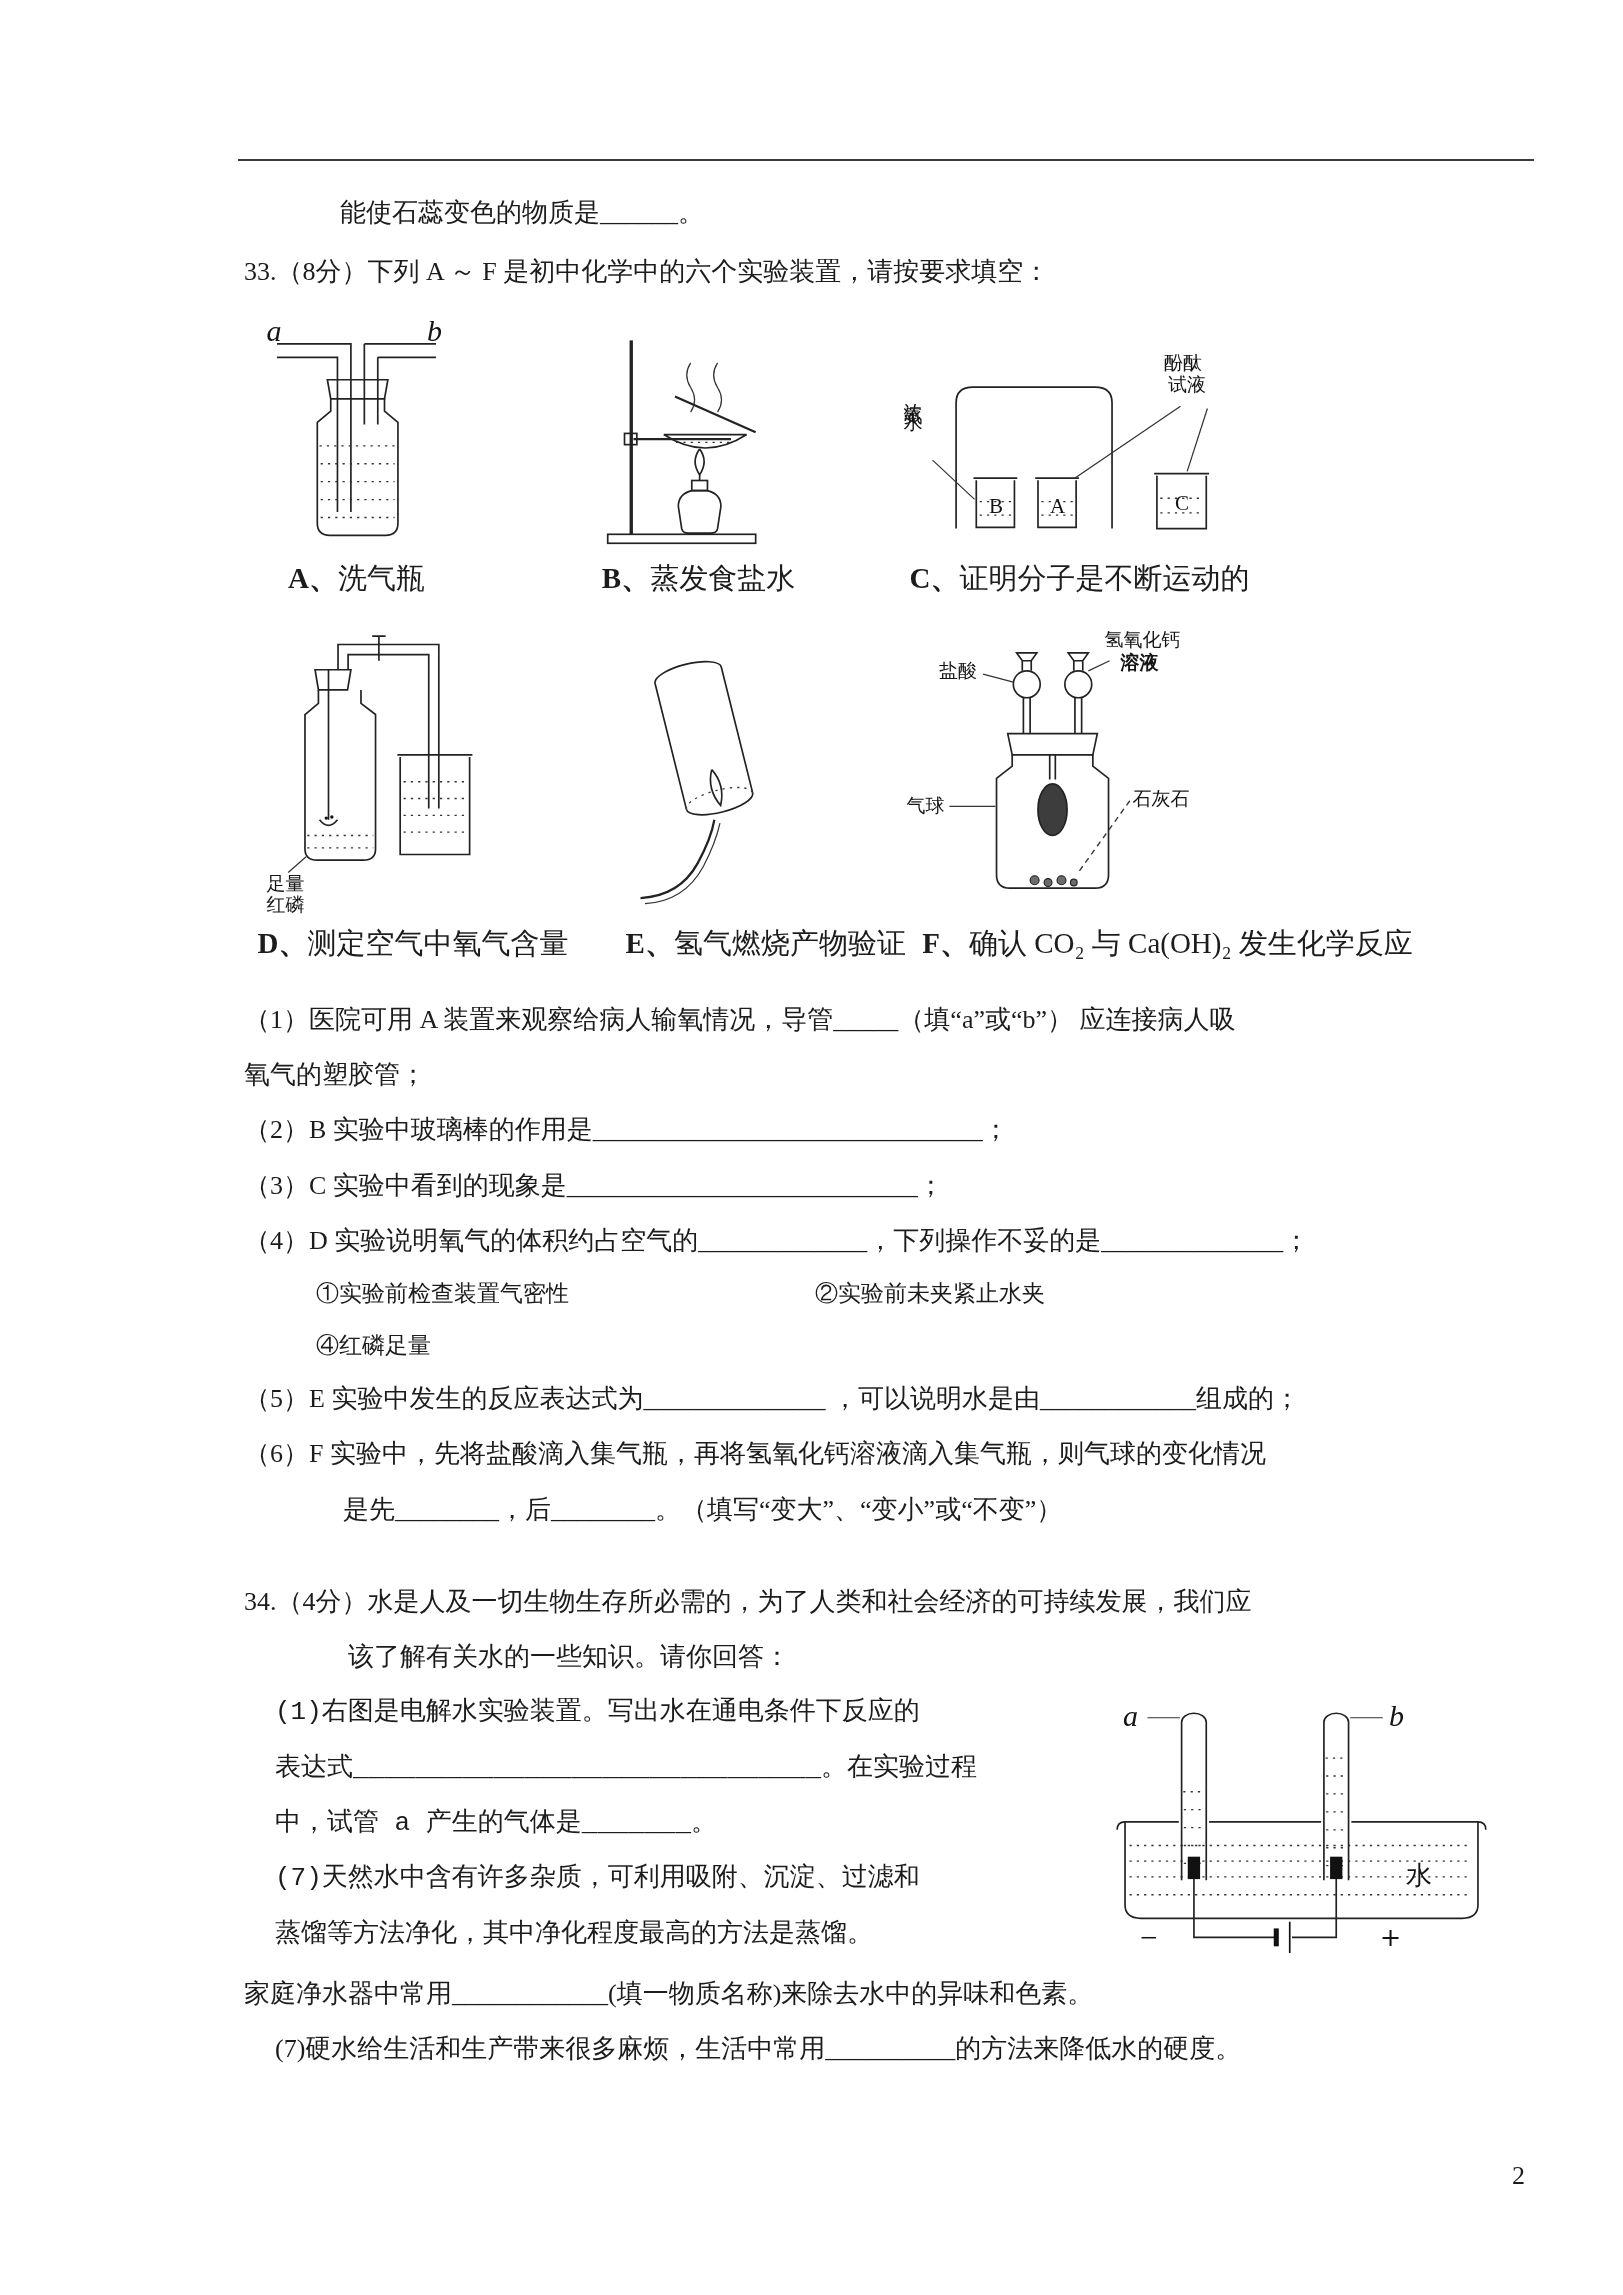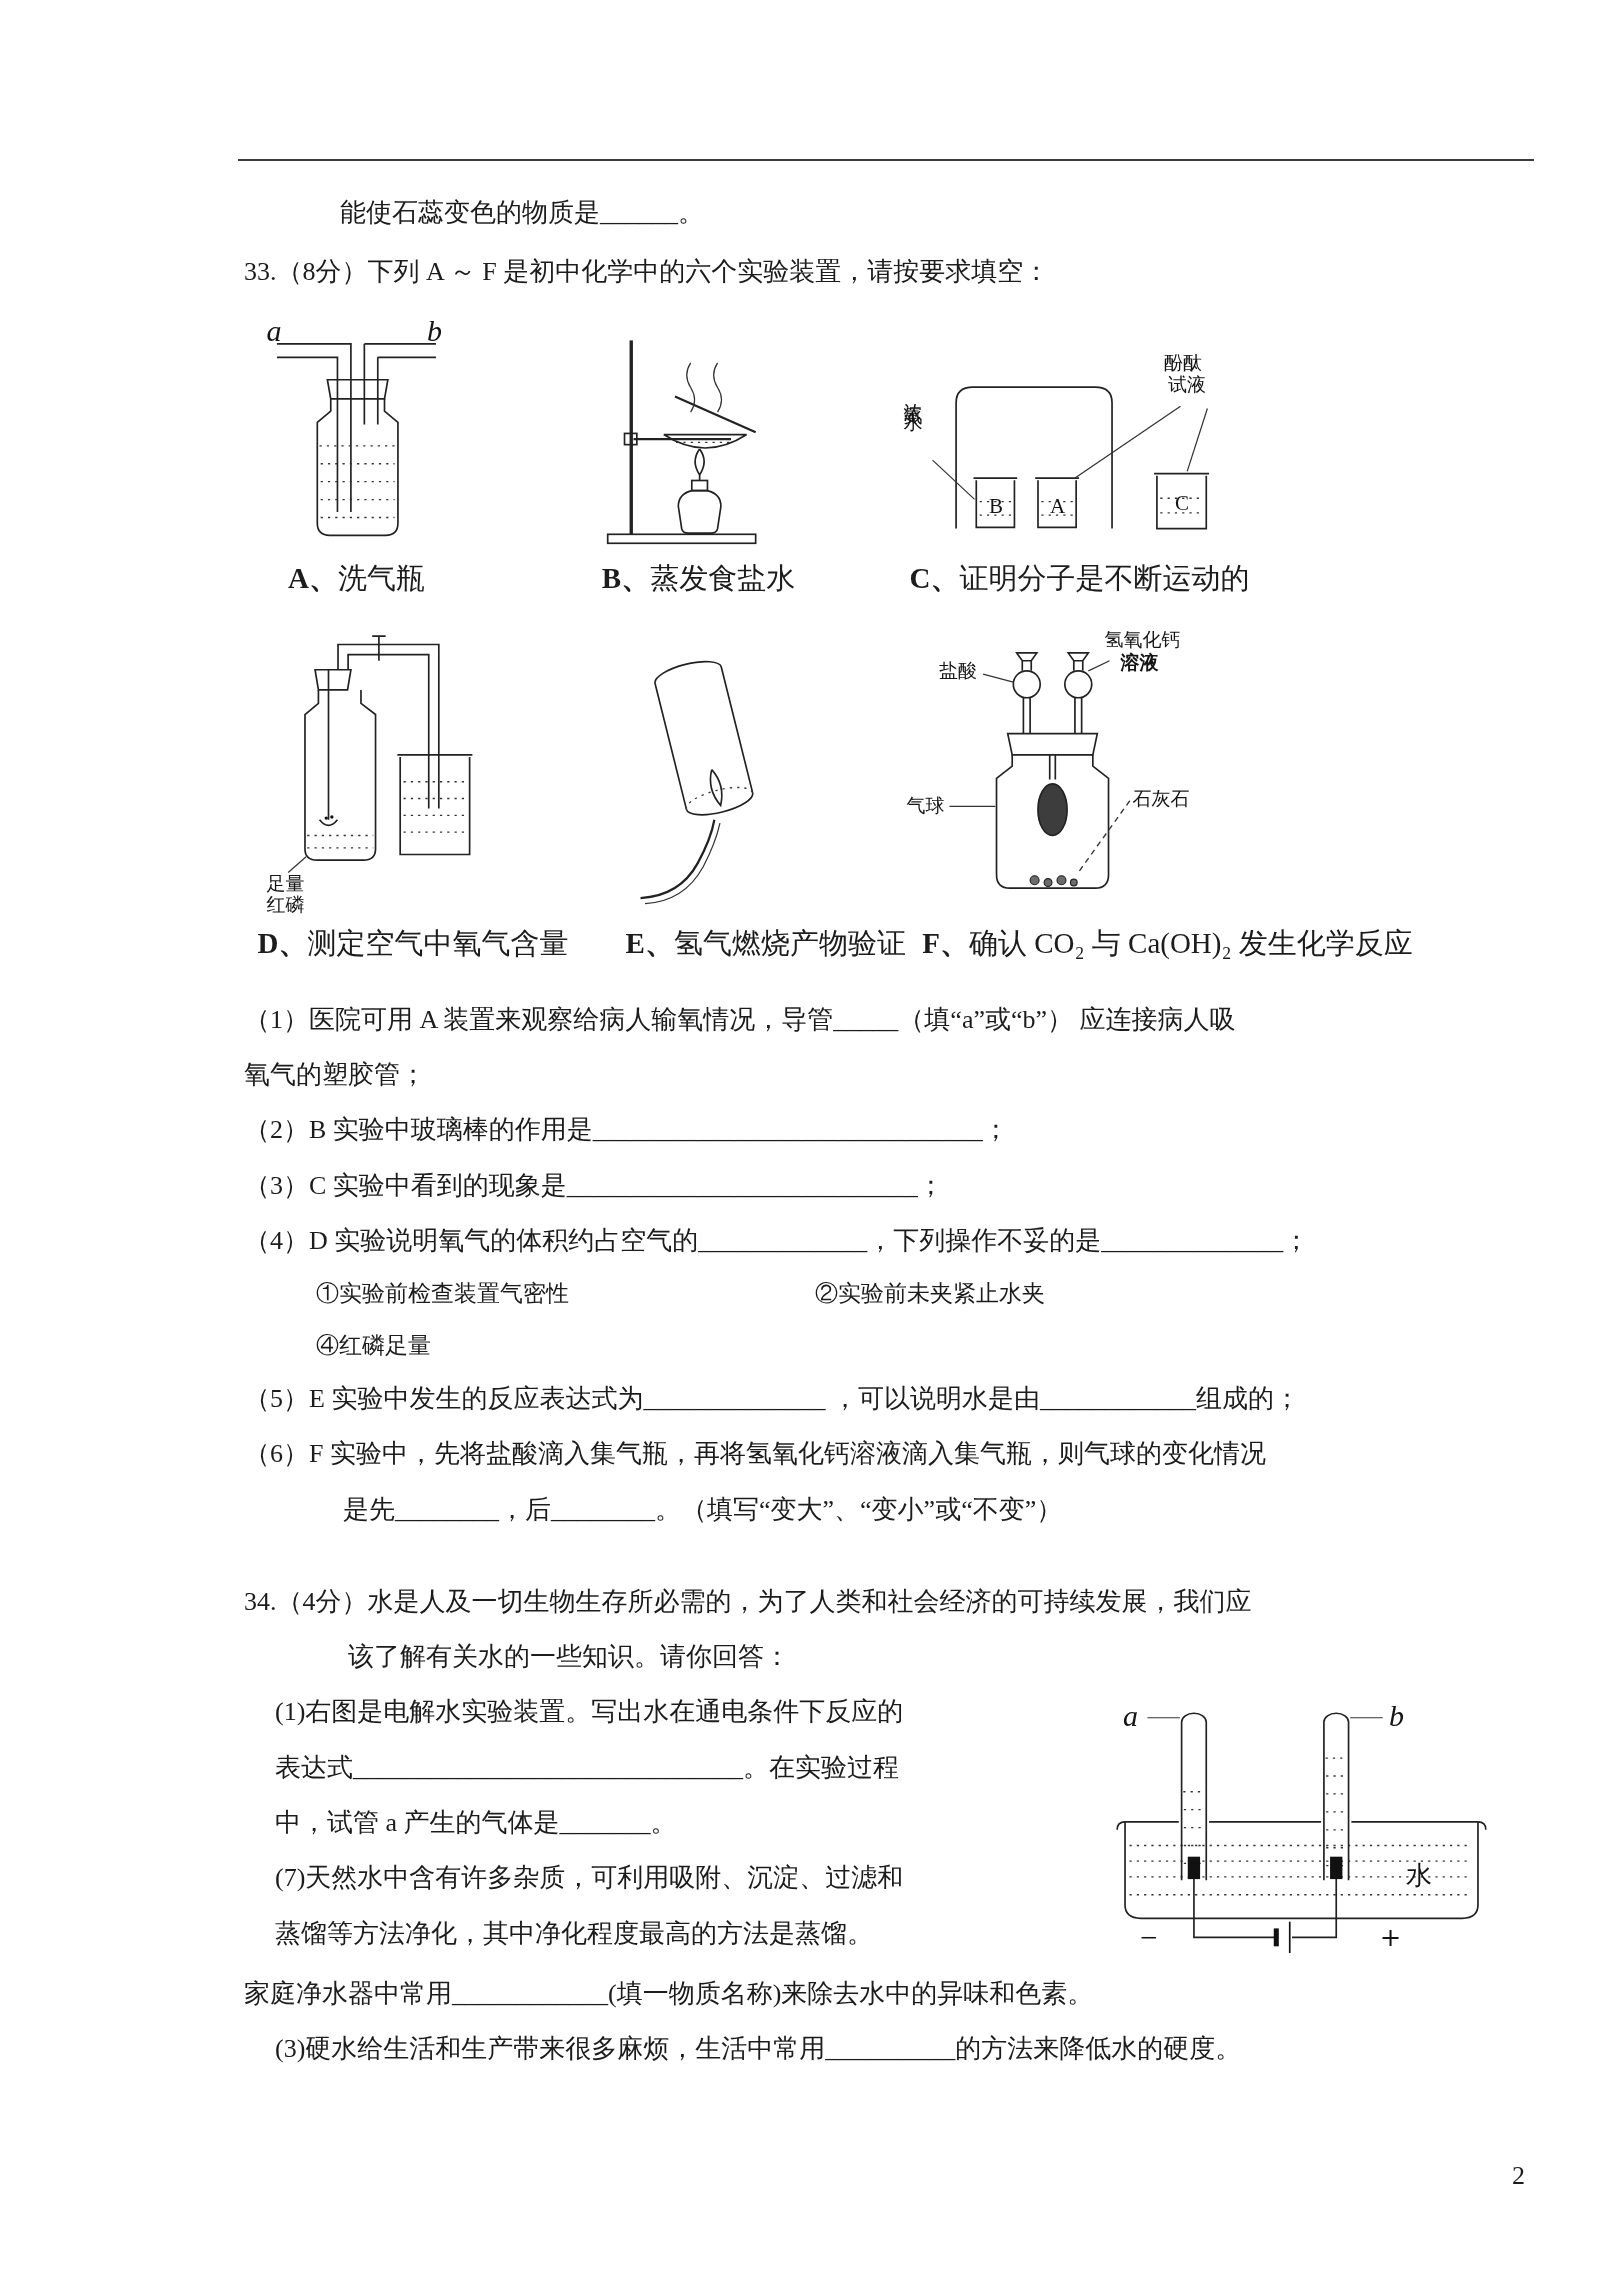--- a/index.html
+++ b/index.html
@@ -44,21 +44,21 @@
   svg .fillg{fill:#6b6b6b;stroke:#222;stroke-width:2;}
   svg .balloon{fill:#3d3d3d;stroke:#222;stroke-width:3;}
   .questions{margin-top:39px;}
   .opt-row{display:flex;padding-left:72px;margin-bottom:21px;font-size:23px;line-height:1.32;white-space:nowrap;}
   .opt-first{width:499px;}
   .indent-q6{padding-left:99px;}
   .q34{margin-top:58px;}
   .indent-stem2{padding-left:104px;}
   .q34-body{display:flex;margin-top:3.4px;}
   .q34-left{width:808px;}
-  .q34-left .qline{padding-left:31px;}
+  .q34-left .qline{padding-left:31px;font-family:Liberation Mono, monospace;}
   .q34-figwrap{margin-left:auto;width:465px;}
   .q34-art{position:relative;width:465px;height:264px;}
   .lbl-water{font-size:26px;}
   .lbl-sign{font-size:31px;}
   .pageno{position:absolute;right:98px;bottom:104px;font-size:26px;}
 </style>
 </head>
 <body>
 
 <div class="page">
@@ -256,20 +256,20 @@
             <span class="lbl lbl-it" style="left:54px;top:3.4px;">a</span>
             <span class="lbl lbl-it" style="left:320px;top:3.4px;">b</span>
             <span class="lbl lbl-water" style="left:337px;top:166px;">水</span>
             <span class="lbl lbl-sign" style="left:71px;top:225px;">−</span>
             <span class="lbl lbl-sign" style="left:306px;top:224px;">＋</span>
           </div>
         </div>
       </div>
 
       <div class="qline" style="margin-top:4.5px;">家庭净水器中常用____________(填一物质名称)来除去水中的异味和色素。</div>
-      <div class="qline" style="padding-left:31px;">(3)硬水给生活和生产带来很多麻烦，生活中常用__________的方法来降低水的硬度。</div>
+      <div class="qline" style="padding-left:31px;">(7)硬水给生活和生产带来很多麻烦，生活中常用__________的方法来降低水的硬度。</div>
     </div>
 
   </div>
 
   <div class="pageno">2</div>
 </div>
 
 
 </body></html>

